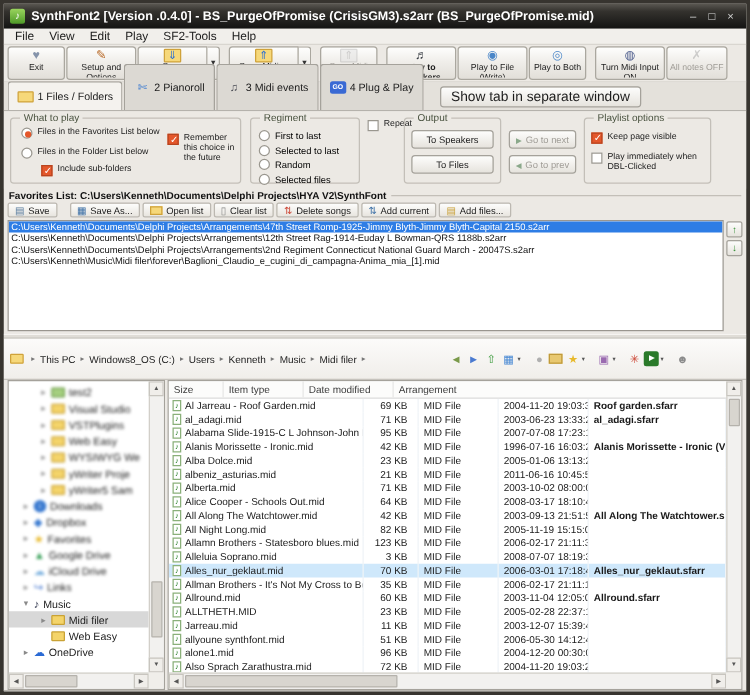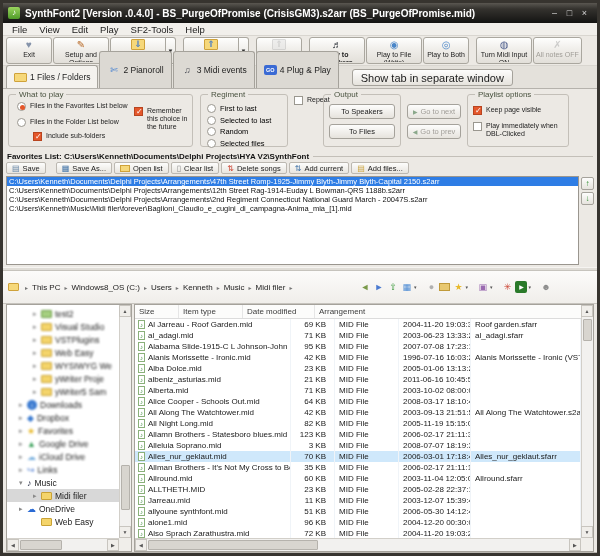--- a/index.html
+++ b/index.html
@@ -209,21 +209,21 @@
   .col-arr{ flex:1; }
   .tbody{ position:absolute; top:14px; left:0; right:12px; bottom:13px; overflow:hidden; }
   .trow{ height:11px; display:flex; align-items:center; }
   .trow.selected{ background:#cfe8fb; }
   .tcell{ font-size:8px; color:#1a1a1a; line-height:11px; white-space:nowrap;
     overflow:hidden; border-right:1px solid #f0f4f8; height:11px; }
   .tcell.col-name{ display:flex; align-items:center; padding-left:3px; }
   .tcell.col-size{ text-align:right; padding-right:8px; }
   .tcell.col-type{ padding-left:4px; }
   .tcell.col-date{ padding-left:4px; }
-  .tcell.col-arr{ padding-left:4px; }
+  .tcell.col-arr{ padding-left:4px;font-weight:bold; }
   .midicon{ width:7px; height:9px; background:#fff; border:1px solid #8ab07a; flex:0 0 7px;
     margin-right:3px; font-size:6px; line-height:8px; text-align:center; color:#3a8a3a; }
   .midicon::before{ content:"♪"; }
 
   
   .vscroll{ position:absolute; top:0; right:0; bottom:13px; width:12px; background:#f2f1ef;
     border-left:1px solid #d2cfc9; }
   .hscroll{ position:absolute; left:0; right:12px; bottom:0; height:13px; background:#f2f1ef;
     border-top:1px solid #d2cfc9; }
   .tree-panel .hscroll{ right:12px; }
@@ -655,29 +655,29 @@
             <div class="tree-row lvl2">
             <span class="chev">▾</span>
             <span class="tree-ico" data-icon="music"></span>
             <span class="tree-label">Music</span>
           </div>
             <div class="tree-row lvl3 selected">
             <span class="chev">▸</span>
             <span class="tree-ico" data-icon="folder"></span>
             <span class="tree-label">Midi filer</span>
           </div>
-            <div class="tree-row lvl2">
-            <span class="chev">▸</span>
-            <span class="tree-ico" data-icon="onedrive"></span>
-            <span class="tree-label">OneDrive</span>
-          </div>
             <div class="tree-row lvl3">
             <span class="chev"></span>
             <span class="tree-ico" data-icon="folder"></span>
             <span class="tree-label">Web Easy</span>
+          </div>
+            <div class="tree-row lvl2">
+            <span class="chev">▸</span>
+            <span class="tree-ico" data-icon="onedrive"></span>
+            <span class="tree-label">OneDrive</span>
           </div>
           </div>
       <div class="vscroll">
         <div class="sb-btn up">▲</div>
         <div class="sb-thumb-v" style="top:160px;height:45px"></div>
         <div class="sb-btn down">▼</div>
       </div>
       <div class="hscroll">
         <div class="sb-btn left">◀</div>
         <div class="sb-thumb-h" style="left:13px;width:42px"></div>

